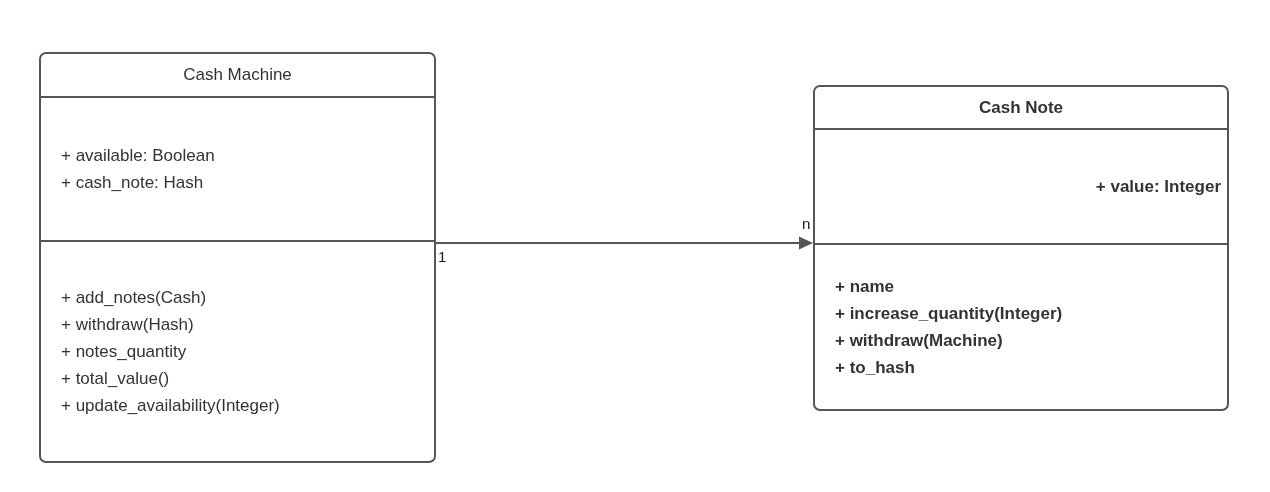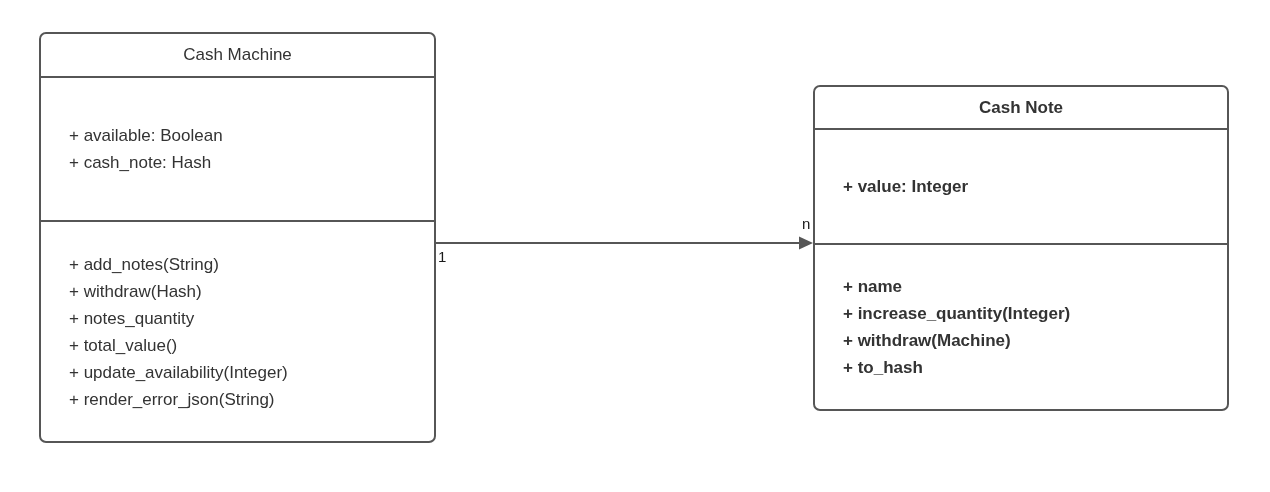--- a/index.html
+++ b/index.html
@@ -20,21 +20,21 @@
     box-sizing: border-box;
     background: #ffffff;
     border: 2px solid #565656;
     border-radius: 7px;
     display: flex;
     flex-direction: column;
     color: #333333;
   }
   .box-machine {
     left: 39px;
-    top: 32px;
+    top: 52px;
     width: 397px;
     height: 411px;
   }
   .box-note {
     left: 813px;
     top: 85px;
     width: 416px;
     height: 326px;
     font-weight: bold;
   }
@@ -47,28 +47,28 @@
     font-size: 17px;
     color: #333333;
   }
   .box-machine .class-title { height: 44px; }
   .box-note .class-title { height: 43px; }
   .class-section {
     box-sizing: border-box;
     display: flex;
     flex-direction: column;
     justify-content: center;
-    padding-left: 28px;
+    padding-left: 20px;
     padding-right: 6px;
   }
   .class-attrs {
     border-bottom: 2px solid #565656;
   }
   .box-machine .class-attrs { height: 144px; }
-  .box-note .class-attrs { height: 115px; }
+  .box-note .class-attrs { height: 115px; text-align: right; }
   .class-methods { flex: 1; }
   .member {
     font-size: 17px;
     line-height: 27px;
     color: #333333;
     white-space: nowrap;
   }
   .connector-svg {
     position: absolute;
     left: 436px;
@@ -91,26 +91,25 @@
 
 <div class="canvas">
 
   <div class="class-box box-machine">
     <div class="class-title">Cash Machine</div>
     <div class="class-section class-attrs">
       <div class="member">+ available: Boolean</div>
       <div class="member">+ cash_note: Hash</div>
     </div>
     <div class="class-section class-methods">
-      <div class="member">+ add_notes(String)</div>
+      <div class="member">+ add_notes(Cash)</div>
       <div class="member">+ withdraw(Hash)</div>
       <div class="member">+ notes_quantity</div>
       <div class="member">+ total_value()</div>
       <div class="member">+ update_availability(Integer)</div>
-      <div class="member">+ render_error_json(String)</div>
     </div>
   </div>
 
   <div class="class-box box-note">
     <div class="class-title">Cash Note</div>
     <div class="class-section class-attrs">
       <div class="member">+ value: Integer</div>
     </div>
     <div class="class-section class-methods">
       <div class="member">+ name</div>

